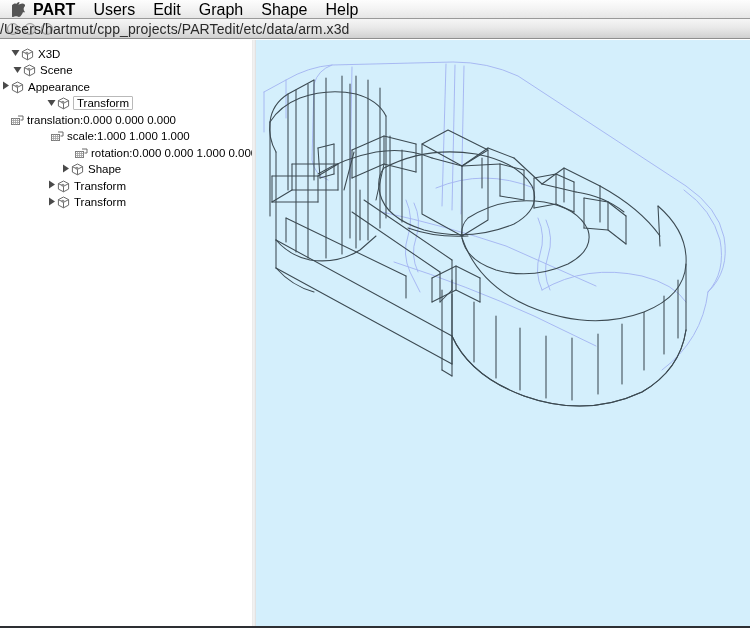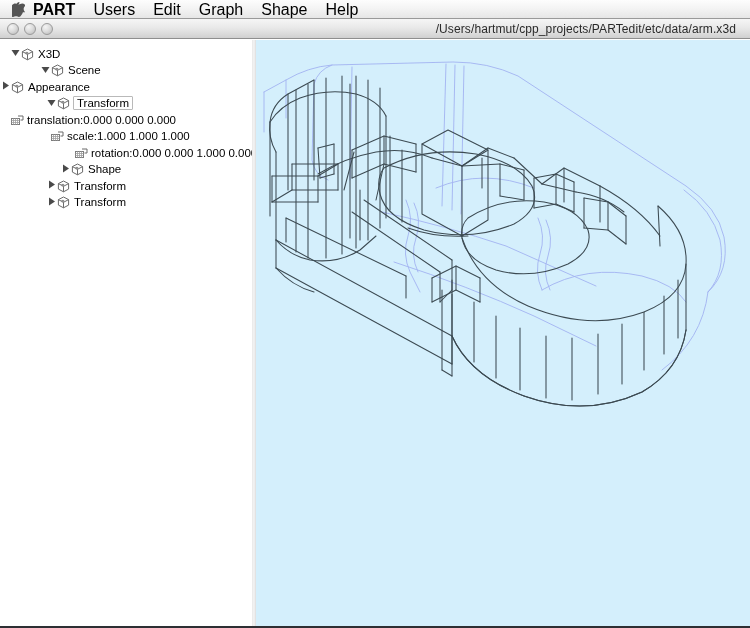--- a/index.html
+++ b/index.html
@@ -36,22 +36,22 @@
     box-sizing:border-box;
     display:flex;align-items:center;
   }
   #titlebar .lights{display:flex;gap:5px;margin-left:7px;}
   #titlebar .light{
     width:12px;height:12px;border-radius:50%;
     background:radial-gradient(circle at 35% 30%,#f4f4f4 0%,#dddddd 45%,#b6b6b6 100%);
     border:1px solid #9b9b9b;box-sizing:border-box;
   }
   #titlebar .wtitle{
-    position:absolute;left:0;right:14px;text-align:right;
-    font-size:12px;color:#2a2a2a;letter-spacing:.1px;pointer-events:none;
+    position:absolute;left:0;right:14px;text-align:left;
+    font-size:14px;color:#2a2a2a;letter-spacing:.1px;pointer-events:none;
   }
 
   
   #content{position:absolute;left:0;top:40px;width:750px;height:586px;}
   #tree{
     position:absolute;left:0;top:0;width:252px;height:586px;
     background:#ffffff;overflow:hidden;
   }
   #splitter{
     position:absolute;left:252px;top:0;width:4px;height:586px;
@@ -134,21 +134,21 @@
               <g fill="none" stroke="#6b6b6b" stroke-width="1" stroke-linejoin="round">
                 <path d="M6.5 1 L11.6 3.6 L11.6 9.1 L6.5 11.8 L1.4 9.1 L1.4 3.6 Z"></path>
                 <path d="M1.4 3.6 L6.5 6.3 L11.6 3.6"></path>
                 <path d="M6.5 6.3 L6.5 11.8"></path>
               </g>
               <path d="M4.2 4.6 q1.6 -1.5 3.2 -0.2 q-0.4 2.1 -2.4 2 q-1.0 -0.6 -0.8 -1.8 Z" fill="#8e8e8e" stroke="none"></path>
             </svg>
           </span>
           <span class="lbl">X3D</span>
         </div>
-        <div class="row" style="padding-left: 40px;">
+        <div class="row" style="padding-left: 12px;">
           <span class="tw">
             <svg width="9" height="9" viewBox="0 0 9 9">
               <path fill="#4a4a4a" d="M0.5 2 L8.5 2 L4.5 8 Z"></path>
             </svg>
           </span>
           <span class="nodeicon">
             <svg width="13" height="13" viewBox="0 0 13 13">
               <g fill="none" stroke="#6b6b6b" stroke-width="1" stroke-linejoin="round">
                 <path d="M6.5 1 L11.6 3.6 L11.6 9.1 L6.5 11.8 L1.4 9.1 L1.4 3.6 Z"></path>
                 <path d="M1.4 3.6 L6.5 6.3 L11.6 3.6"></path>

